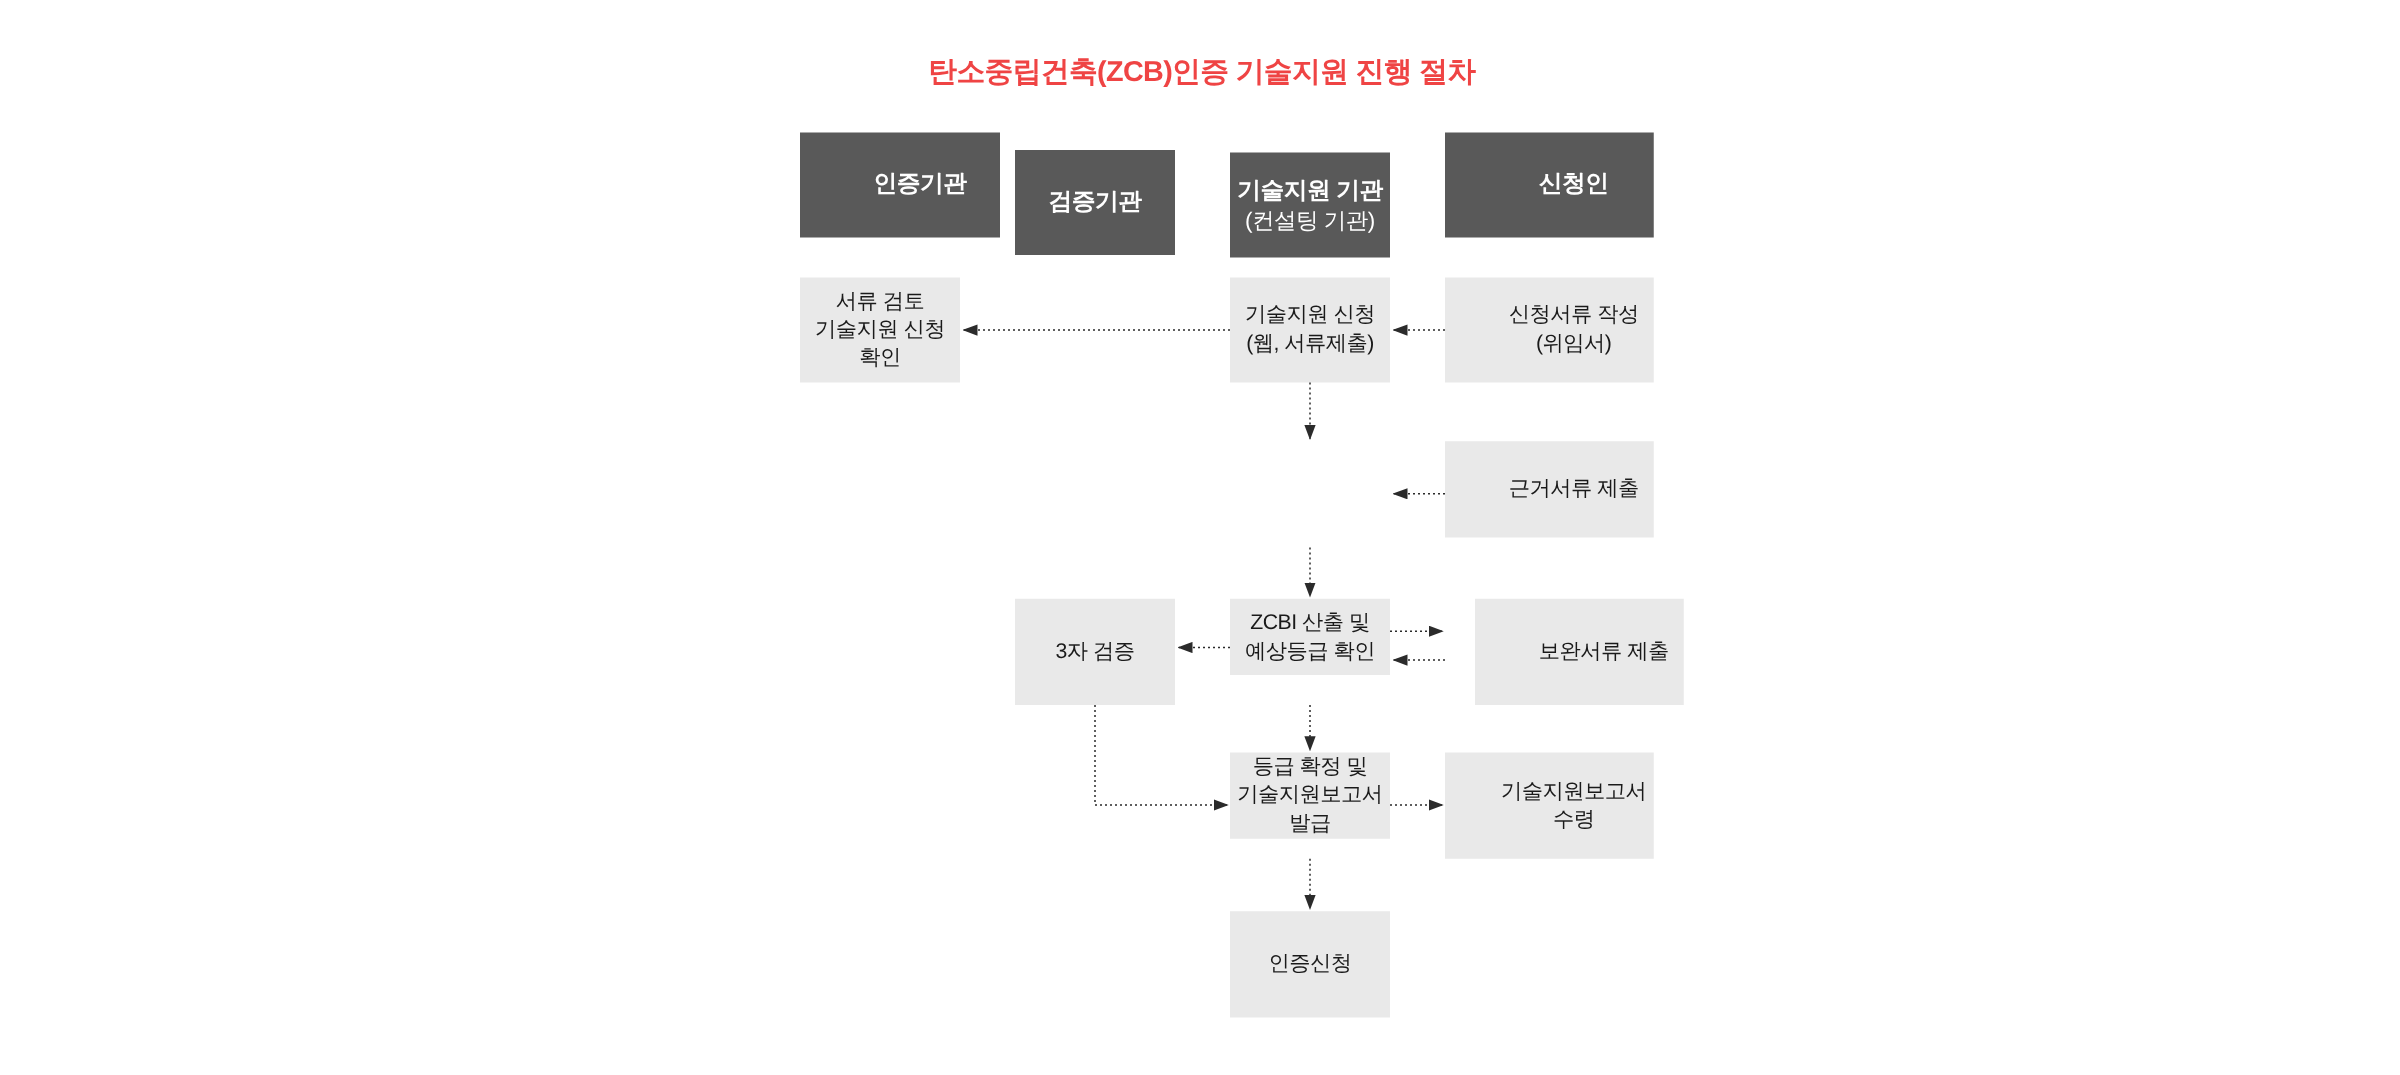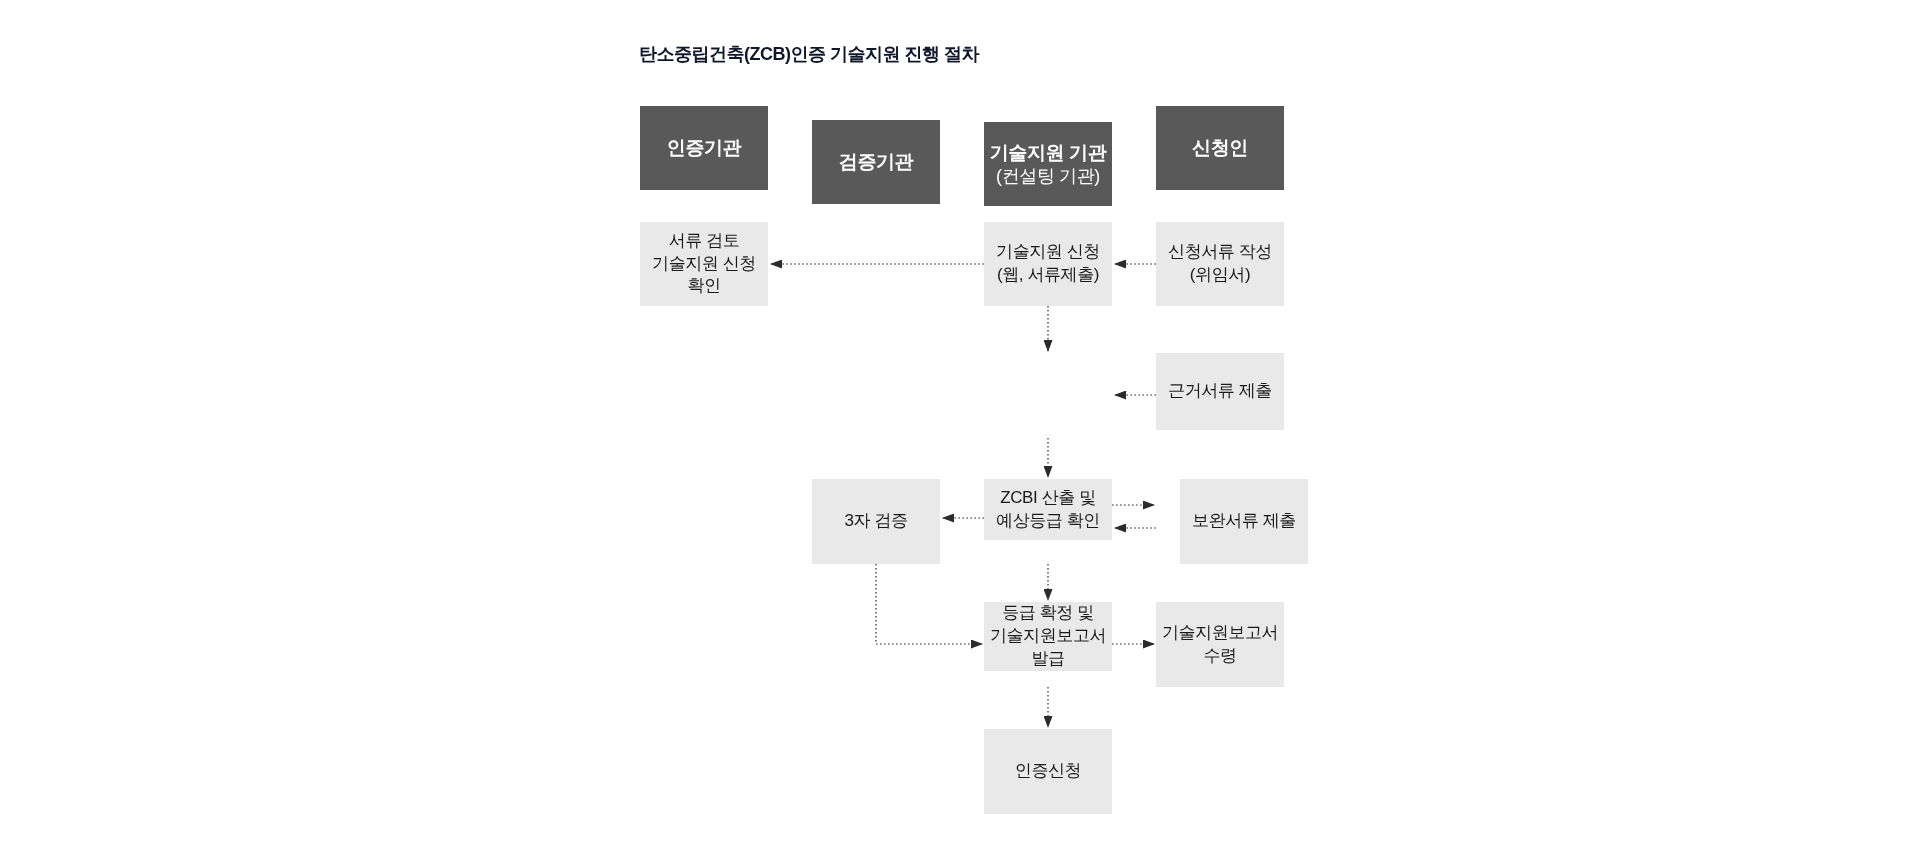--- a/index.html
+++ b/index.html
@@ -7,23 +7,24 @@
   #canvas {
     position: relative;
     width: 1920px;
     height: 860px;
     background: var(--canvas-bg, #ffffff);
     overflow: hidden;
   }
   #flow-title {
     position: absolute;
     left: 639px; top: 42px; width: 645px;
-    font-size: 18px;
+    text-align: center;
+    font-size: 23px;
     font-weight: 700;
-    color: #0f172a;
+    color: #ef4444;
     letter-spacing: -0.5px;
   }
   .fbox {
     position: absolute;
     width: 128px;
     display: flex;
     align-items: center;
     justify-content: center;
     text-align: center;
     background: var(--box-bg, #e9e9e9);
@@ -44,42 +45,42 @@
     text-align: center;
     background: var(--header-bg, #595959);
     color: var(--header-text, #ffffff);
     letter-spacing: -0.4px;
   }
   .hbox .hlabel { font-size: 19px; font-weight: 700; line-height: 1.25; }
   .hbox .hsub   { font-size: 18px; font-weight: 400; line-height: 1.25; }
   .col1 { left: 640px; }
   .col2 { left: 812px; }
   .col3 { left: 984px; }
-  .col4 { left: 1156px; }
+  .col4 { left: 1156px; padding-left: 39px; }
   #arrow-layer {
     position: absolute;
     left: 0; top: 0;
     pointer-events: none;
   }
   .arrow {
     stroke: var(--arrow, #3a3a3a);
     fill: none;
     stroke-width: 1.2;
     stroke-dasharray: 1.6 2.4;
   }
   .ah-fill { fill: var(--arrow, #1a1a1a); }
 </style>
 </head>
 <body>
 
 <div id="canvas">
 
   <div id="flow-title">탄소중립건축(ZCB)인증 기술지원 진행 절차</div>
 
-  <div class="hbox col1" style="top:106px;">
+  <div class="hbox col1" style="top:106px;padding-left:32px;">
     <span class="hlabel">인증기관</span>
   </div>
   <div class="hbox col2" style="top:96px;margin-top:24px;">
     <span class="hlabel">검증기관</span>
   </div>
   <div class="hbox col3" style="top:122px;text-align:center;">
     <span class="hlabel">기술지원 기관</span>
     <span class="hsub">(컨설팅 기관)</span>
   </div>
   <div class="hbox col4" style="top:106px;">

